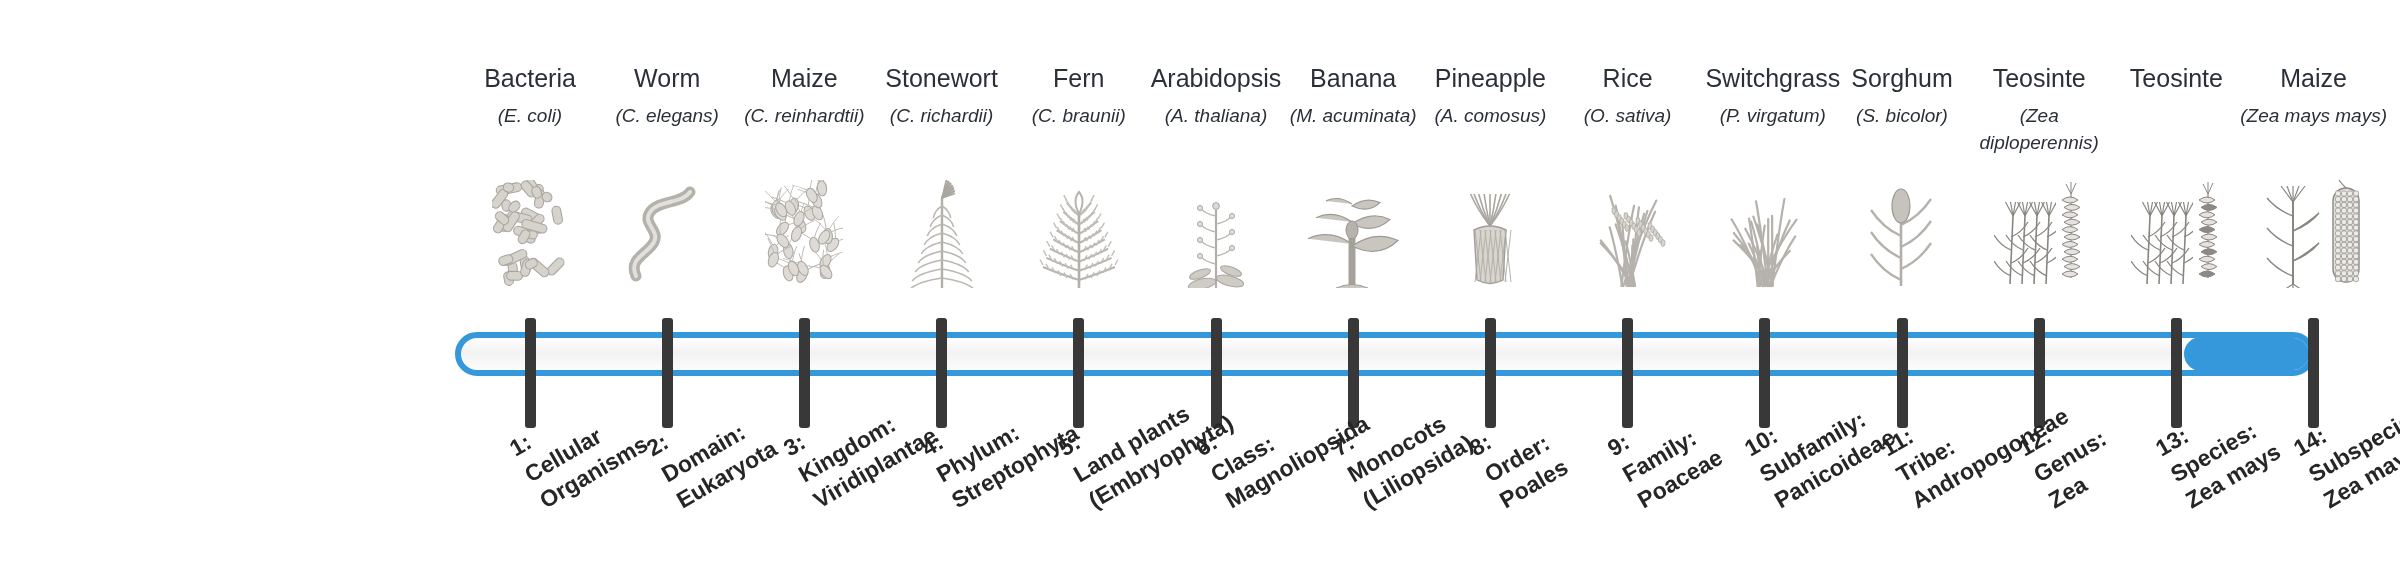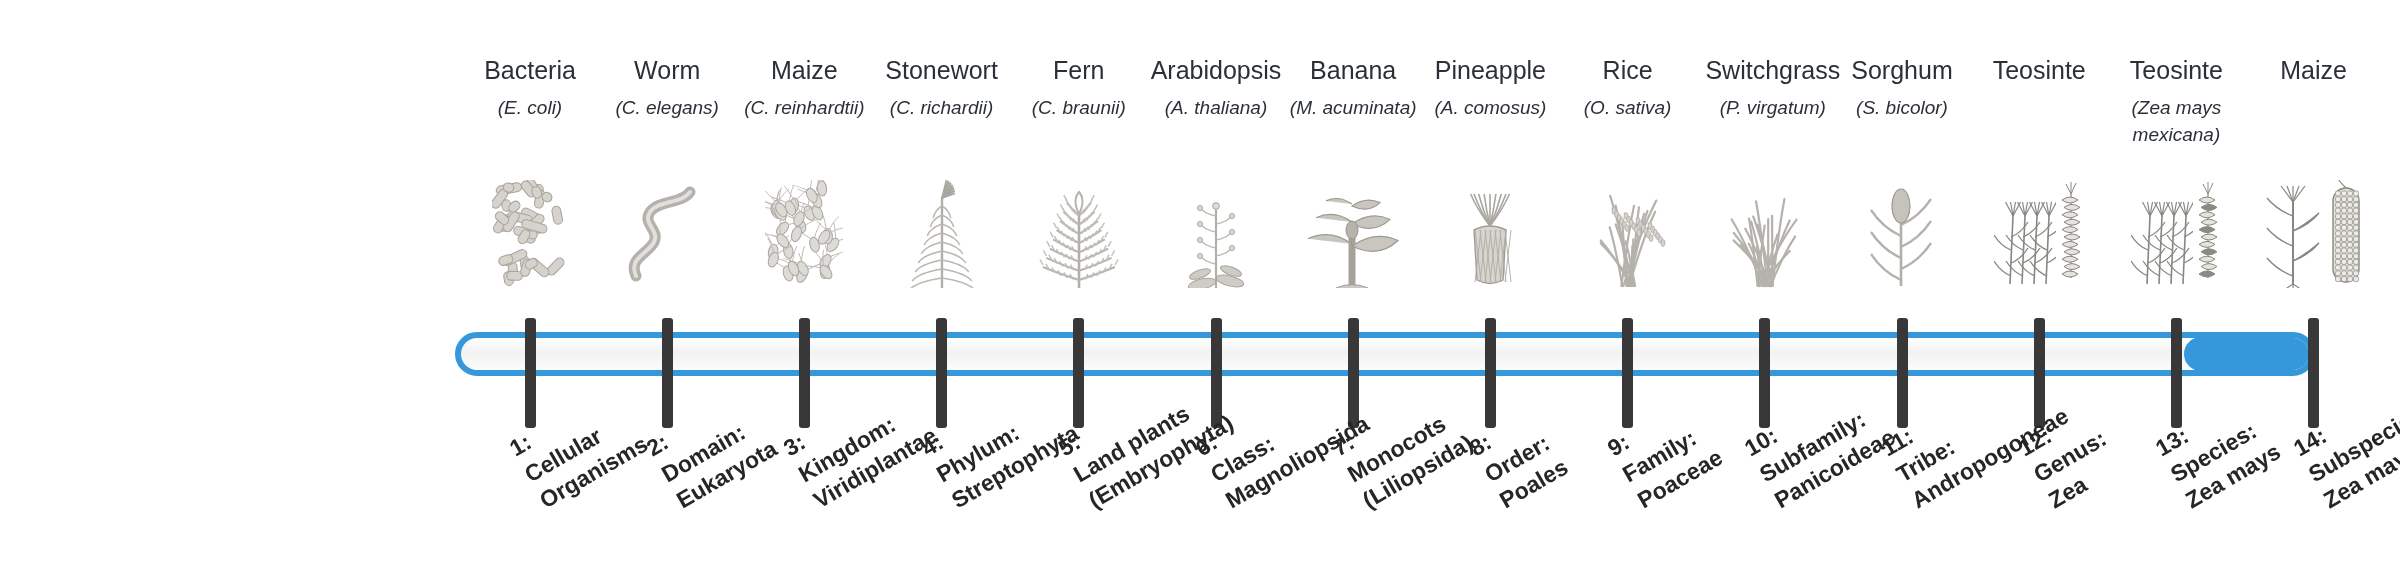--- a/index.html
+++ b/index.html
@@ -26,21 +26,21 @@
   }
   .gene-label a{
     color:#3b82d6;
     text-decoration:underline;
     text-underline-offset:3px;
   }
 
   
   .col{
     position:absolute;
-    top:55px;
+    top:63px;
     width:150px;
     text-align:center;
   }
   .common{
     font-size:25px;
     line-height:30px;
     color:#2b3038;
     white-space:nowrap;
   }
   .sci{
@@ -738,20 +738,21 @@
           <path d="M46 89 q 18 -8 30 -26" fill="none" stroke="#b5b2ac" stroke-width="2.3"></path>
           <path d="M46 78 q -18 -8 -30 -26" fill="none" stroke="#b5b2ac" stroke-width="2.3"></path>
           <path d="M46 67 q 18 -8 30 -26" fill="none" stroke="#b5b2ac" stroke-width="2.3"></path>
           <path d="M46 56 q -18 -8 -30 -26" fill="none" stroke="#b5b2ac" stroke-width="2.3"></path>
           <path d="M46 45 q 18 -8 30 -26" fill="none" stroke="#b5b2ac" stroke-width="2.3"></path>
           <ellipse cx="46" cy="26" rx="9" ry="17" fill="#c6c3bd" stroke="#9d9a94" stroke-width="1.2"></ellipse>
         </svg>
       </div>
       <div class="col" style="left: 1964.2px;">
         <div class="common">Teosinte</div>
+        <div class="sci">(Zea diploperennis)</div>
       </div>
       <div class="art" style="left: 1964.2px;">
         <svg width="62" height="108" viewBox="0 0 62 108">
           <path d="M16 104 L19 36" stroke="#8a8782" stroke-width="1.6" fill="none"></path>
           <path d="M17 96 q -10 -4 -17 -15" fill="none" stroke="#8a8782" stroke-width="1.3"></path>
           <path d="M17 83 q 10 -4 17 -15" fill="none" stroke="#8a8782" stroke-width="1.3"></path>
           <path d="M17 70 q -10 -4 -17 -15" fill="none" stroke="#8a8782" stroke-width="1.3"></path>
           <path d="M17 57 q 10 -4 17 -15" fill="none" stroke="#8a8782" stroke-width="1.3"></path>
           <g stroke="#8a8782" stroke-width="1.2" fill="none">
             <path d="M19 36 l -7.5 -14"></path>
@@ -808,21 +809,20 @@
           <path d="M10 20 m -8 0 q 8 -6 16 0 q -8 6 -16 0 z" fill="#e6e3de" stroke="#8a8782" stroke-width="1"></path>
           <g stroke="#8a8782" stroke-width="1" fill="none">
             <path d="M11 14 l -5 -10"></path>
             <path d="M11 14 l 5 -11"></path>
             <path d="M11 14 l 0 -12"></path>
           </g>
         </svg>
       </div>
       <div class="col" style="left: 2101.4px;">
         <div class="common">Teosinte</div>
-        <div class="sci">(Zea mays mexicana)</div>
       </div>
       <div class="art" style="left: 2101.4px;">
         <svg width="62" height="108" viewBox="0 0 62 108">
           <path d="M16 104 L19 36" stroke="#8a8782" stroke-width="1.6" fill="none"></path>
           <path d="M17 96 q -10 -4 -17 -15" fill="none" stroke="#8a8782" stroke-width="1.3"></path>
           <path d="M17 83 q 10 -4 17 -15" fill="none" stroke="#8a8782" stroke-width="1.3"></path>
           <path d="M17 70 q -10 -4 -17 -15" fill="none" stroke="#8a8782" stroke-width="1.3"></path>
           <path d="M17 57 q 10 -4 17 -15" fill="none" stroke="#8a8782" stroke-width="1.3"></path>
           <g stroke="#8a8782" stroke-width="1.2" fill="none">
             <path d="M19 36 l -7.5 -14"></path>
@@ -879,20 +879,21 @@
           <path d="M10 20 m -8 0 q 8 -6 16 0 q -8 6 -16 0 z" fill="#e6e3de" stroke="#8a8782" stroke-width="1"></path>
           <g stroke="#8a8782" stroke-width="1" fill="none">
             <path d="M11 14 l -5 -10"></path>
             <path d="M11 14 l 5 -11"></path>
             <path d="M11 14 l 0 -12"></path>
           </g>
         </svg>
       </div>
       <div class="col" style="left: 2238.6px;">
         <div class="common">Maize</div>
+        <div class="sci">(Zea mays mays)</div>
       </div>
       <div class="art" style="left: 2238.6px;">
         <svg width="62" height="108" viewBox="0 0 62 108">
           <path d="M30 104 L30 22" stroke="#8a8782" stroke-width="2" fill="none"></path>
           <path d="M30 96 q -16 -6 -26 -18 q --14 12 --26 18 z" fill="none" stroke="#8a8782" stroke-width="1.4"></path>
           <path d="M30 81 q 16 -6 26 -18 q -14 12 -26 18 z" fill="none" stroke="#8a8782" stroke-width="1.4"></path>
           <path d="M30 66 q -16 -6 -26 -18 q --14 12 --26 18 z" fill="none" stroke="#8a8782" stroke-width="1.4"></path>
           <path d="M30 51 q 16 -6 26 -18 q -14 12 -26 18 z" fill="none" stroke="#8a8782" stroke-width="1.4"></path>
           <path d="M30 36 q -16 -6 -26 -18 q --14 12 --26 18 z" fill="none" stroke="#8a8782" stroke-width="1.4"></path>
           <g stroke="#8a8782" stroke-width="1.2" fill="none">

